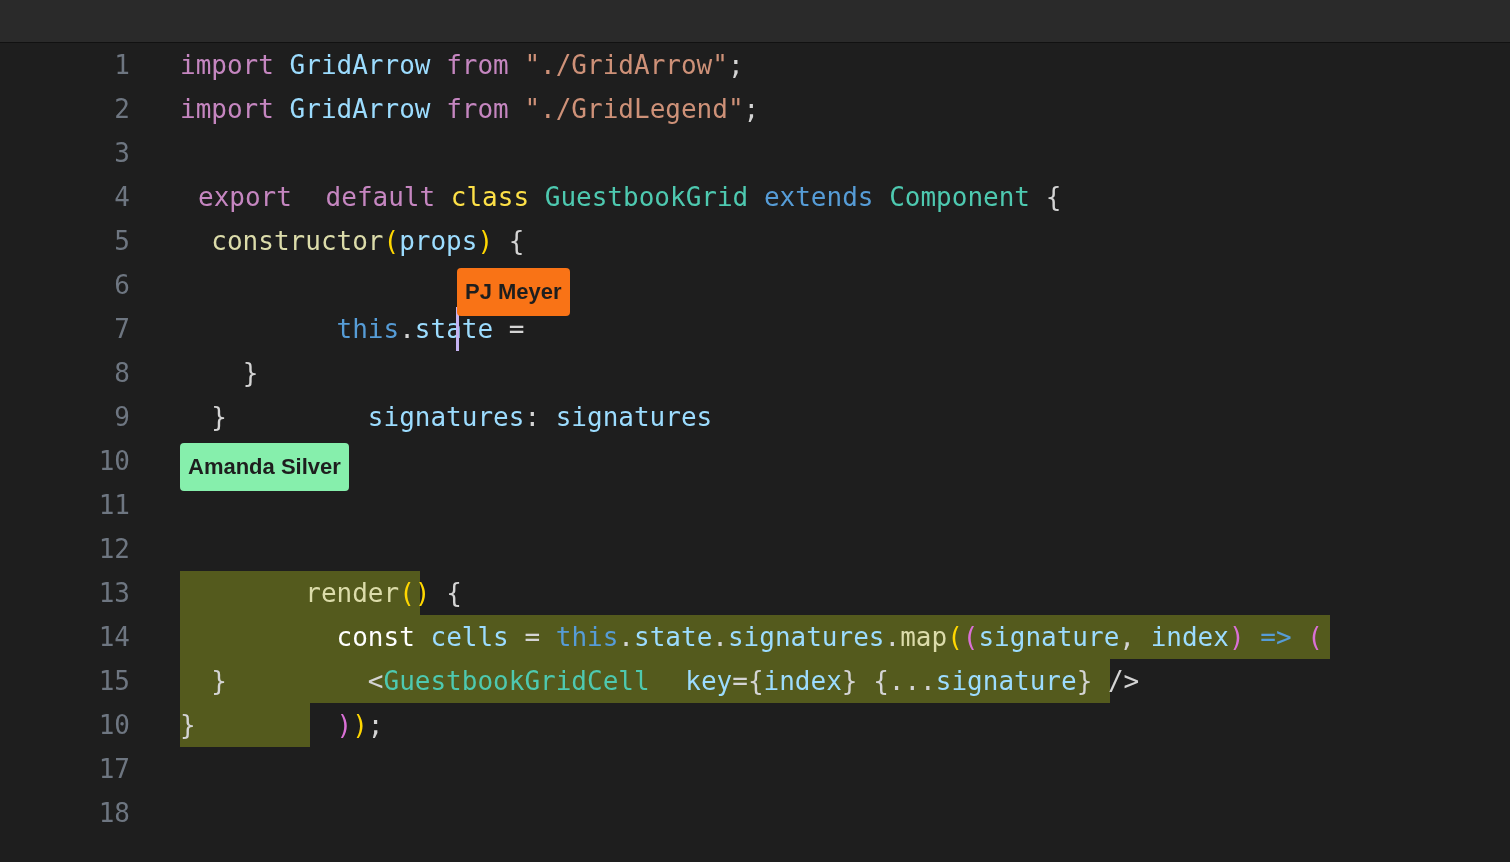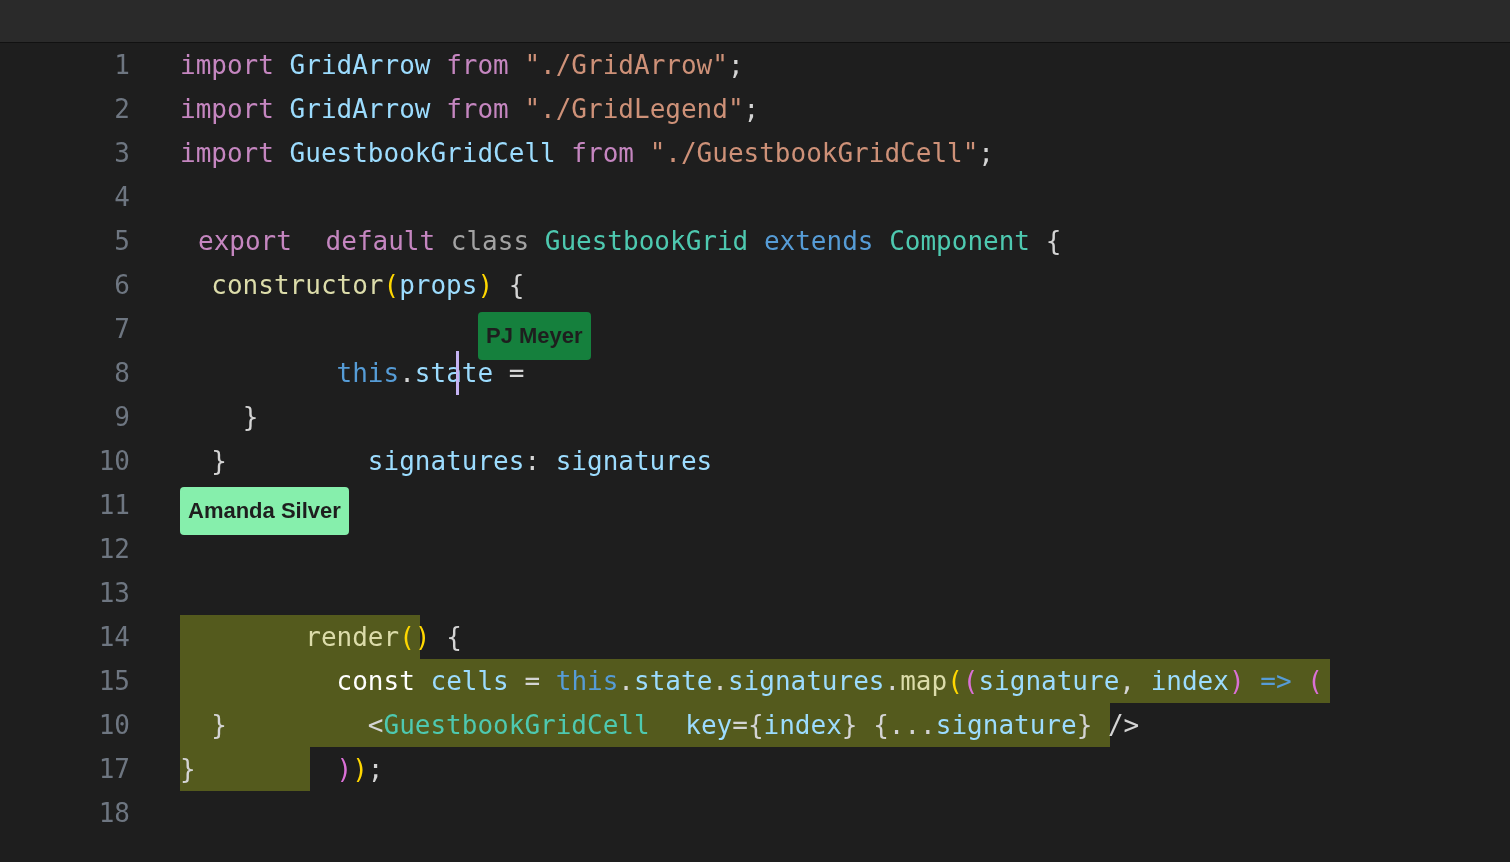--- a/index.html
+++ b/index.html
@@ -41,21 +41,21 @@
     position: absolute;
     left: 160px;
     top: 0;
     right: 0;
     line-height: 44px;
   }
   .line { height: 44px; white-space: pre; position: relative; }
   
   .k-import { color: #c586c0; }
   .k-export { color: #c586c0; margin-left: 18px; }
-  .k-class { color: #a3a3a3; }
+  .k-class { color: #fde047; }
   .k-extends { color: #569cd6; }
   .k-const { color: #ffffff; margin-top: 38px; }
   .k-this { color: #569cd6; }
   .k-super { color: #569cd6; }
   .ident { color: #9cdcfe; }
   .cls { color: #4ec9b0; }
   .str { color: #ce9178; }
   .fn { color: #dcdcaa; }
   .punc { color: #d4d4d4; }
   .paren { color: #ffd700; }
@@ -72,24 +72,23 @@
     color: #1e1e1e;
     font-weight: 700;
     font-size: 22px;
     padding: 2px 8px;
     border-radius: 4px;
     position: absolute;
     z-index: 10;
     font-family: -apple-system, 'Helvetica Neue', Arial, sans-serif;
   }
   .label-pj {
-    background: #15803d;
+    background: #f97316;
     top: 5px;
     left: 277px;
-    margin-left: 21px;
   }
   .label-amanda {
     background: #86efac;
     top: 4px;
     left: 0;
   }
   .caret-pj {
     position: absolute;
     width: 3px;
     height: 44px;
@@ -132,21 +131,20 @@
     <div class="ln">17</div>
     <div class="ln">18</div>
   </div>
 
   <div class="code">
 
     <div class="line"><span class="content"><span class="k-import">import</span> <span class="ident">GridArrow</span> <span class="k-import">from</span> <span class="str">"./GridArrow"</span><span class="punc">;</span></span></div>
 
     <div class="line"><span class="content"><span class="k-import">import</span> <span class="ident">GridArrow</span> <span class="k-import">from</span> <span class="str">"./GridLegend"</span><span class="punc">;</span></span></div>
 
-    <div class="line"><span class="content"><span class="k-import">import</span> <span class="ident">GuestbookGridCell</span> <span class="k-import">from</span> <span class="str">"./GuestbookGridCell"</span><span class="punc">;</span></span></div>
 
     <div class="line"></div>
 
     <div class="line"><span class="content"><span class="k-export">export</span> <span class="k-export">default</span> <span class="k-class">class</span> <span class="cls">GuestbookGrid</span> <span class="k-extends">extends</span> <span class="cls">Component</span> <span class="brace">{</span></span></div>
 
     <div class="line"><span class="content">  <span class="fn">constructor</span><span class="paren">(</span><span class="ident">props</span><span class="paren">)</span> <span class="brace">{</span></span></div>
 
 
     <div class="line">
       <span class="content">    <span class="k-this">this</span><span class="punc">.</span><span class="prop">state</span><span class="op"> =</span></span>

